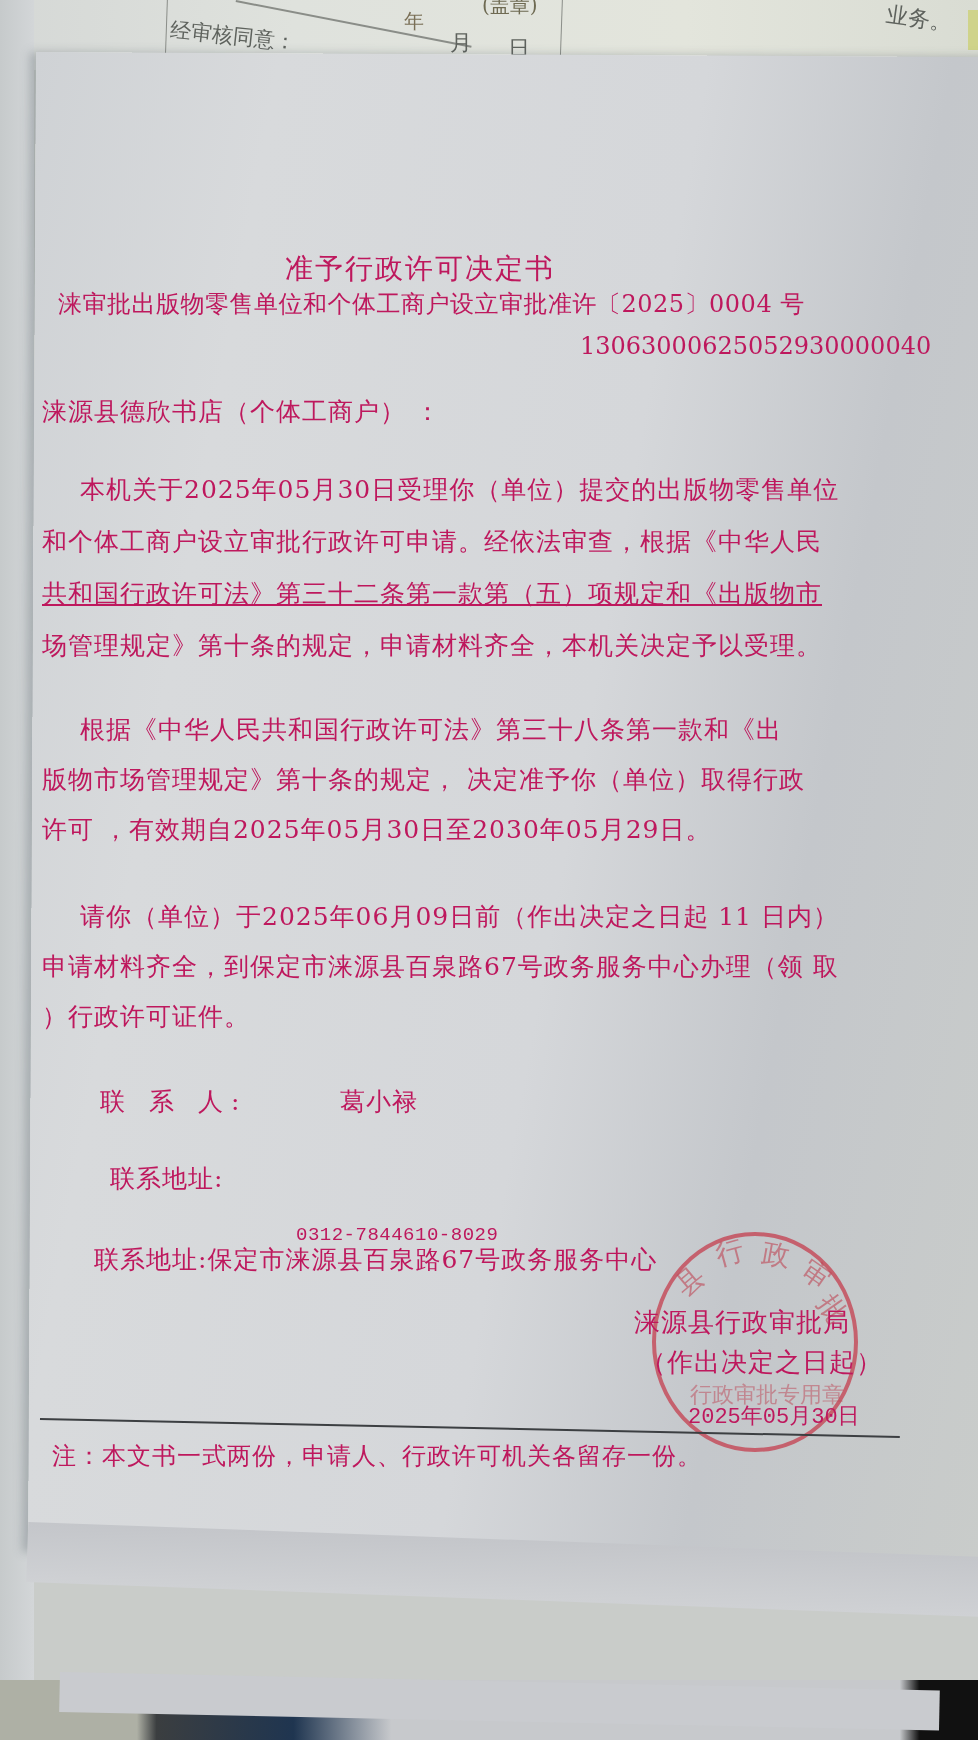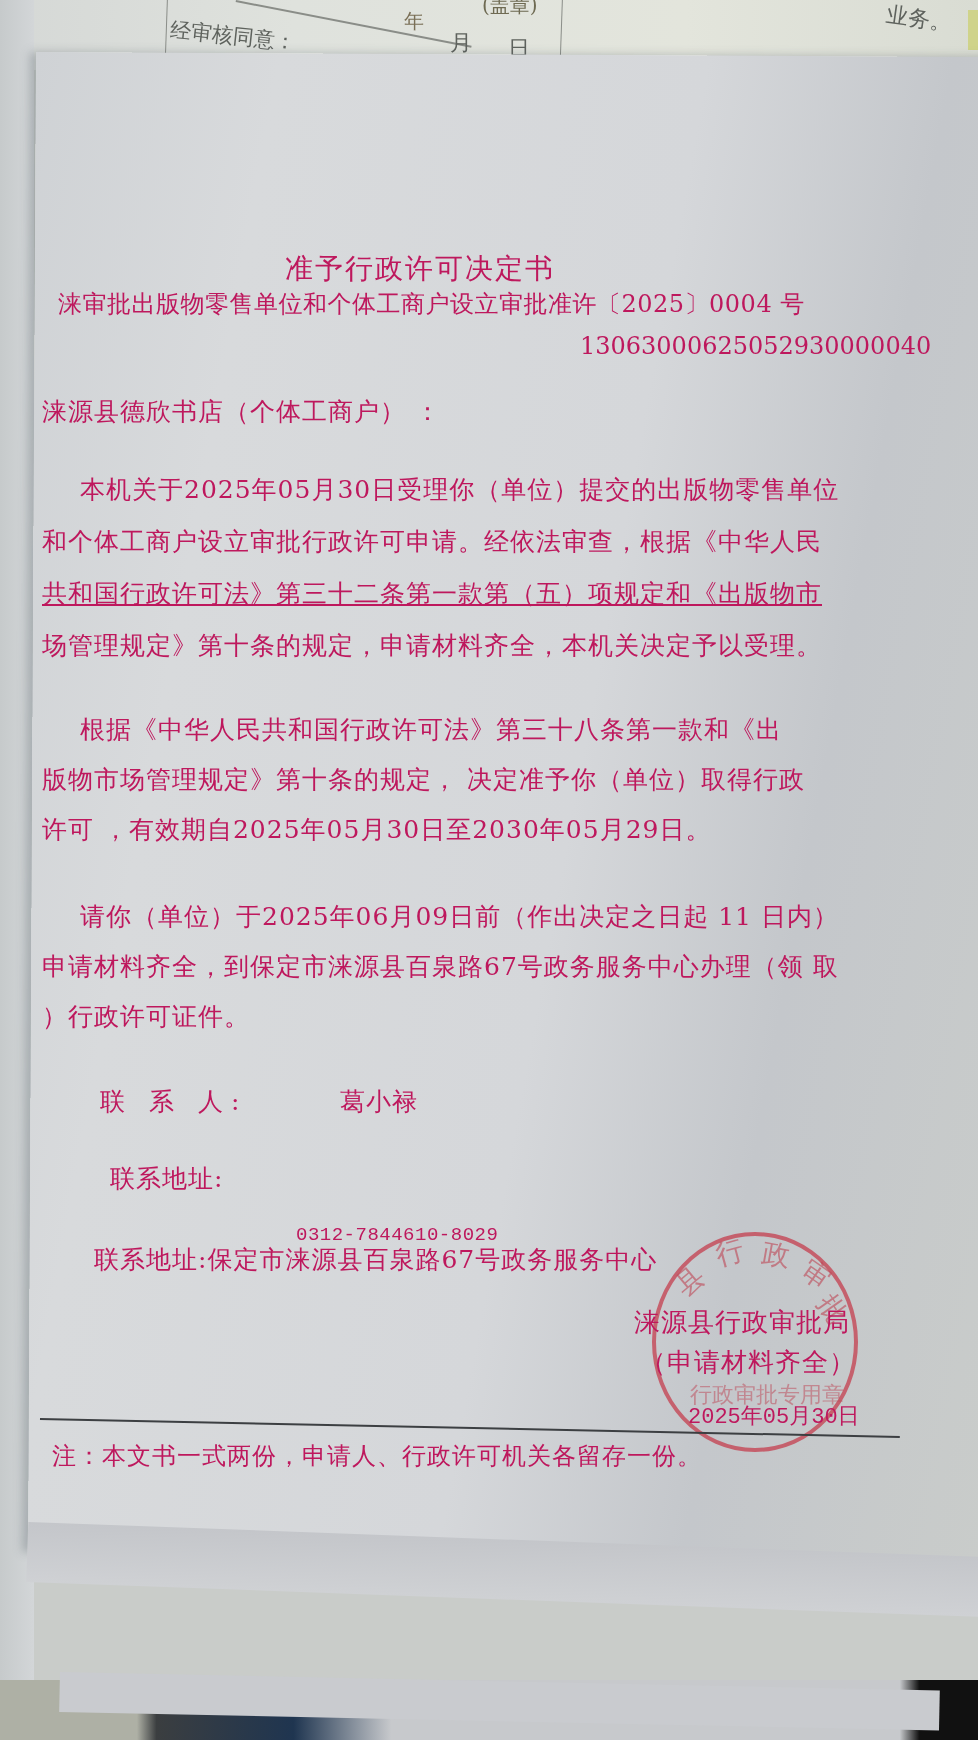--- a/index.html
+++ b/index.html
@@ -224,17 +224,17 @@
 
 <div class="seal"></div>
 <span class="seal-text seal-t1">县</span>
 <span class="seal-text seal-t2">行</span>
 <span class="seal-text seal-t3">政</span>
 <span class="seal-text seal-t4">审</span>
 <span class="seal-text seal-t5">批</span>
 <span class="seal-text seal-bottom">行政审批专用章</span>
 
 <div class="doc-text issuer1">涞源县行政审批局</div>
-<div class="doc-text issuer2">（申请材料齐全）</div>
+<div class="doc-text issuer2">（作出决定之日起）</div>
 <div class="doc-text issue-date">2025年05月30日</div>
 
 <div class="rule"></div>
 <div class="doc-text note">注：本文书一式两份，申请人、行政许可机关各留存一份。</div>
 
 </body></html>

